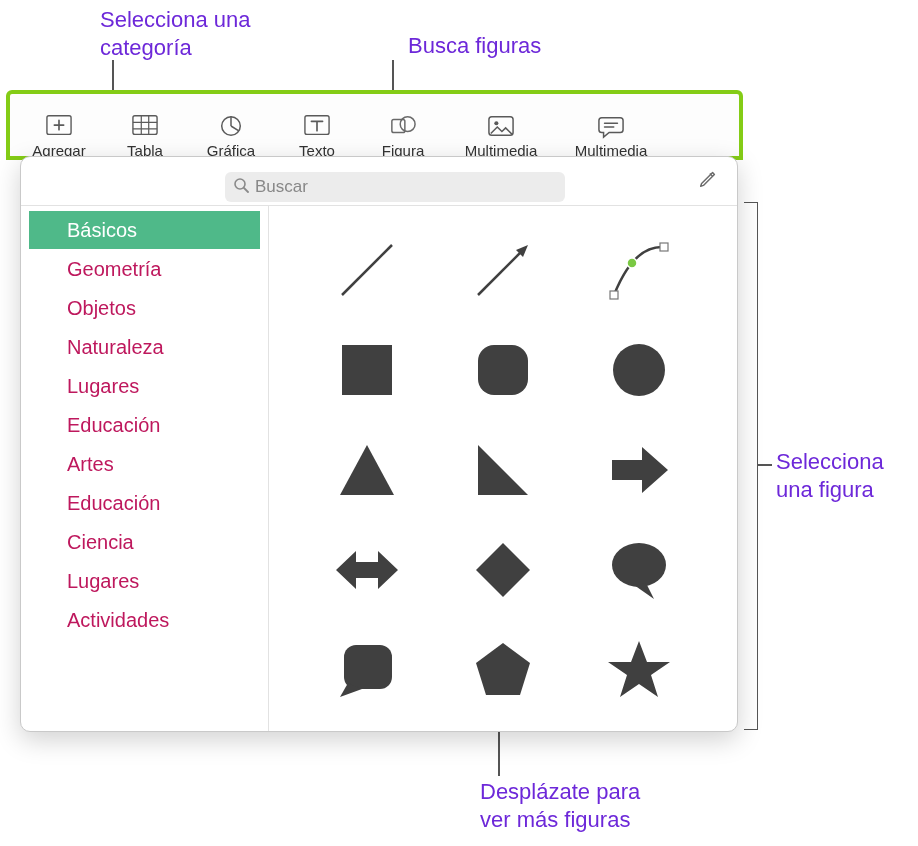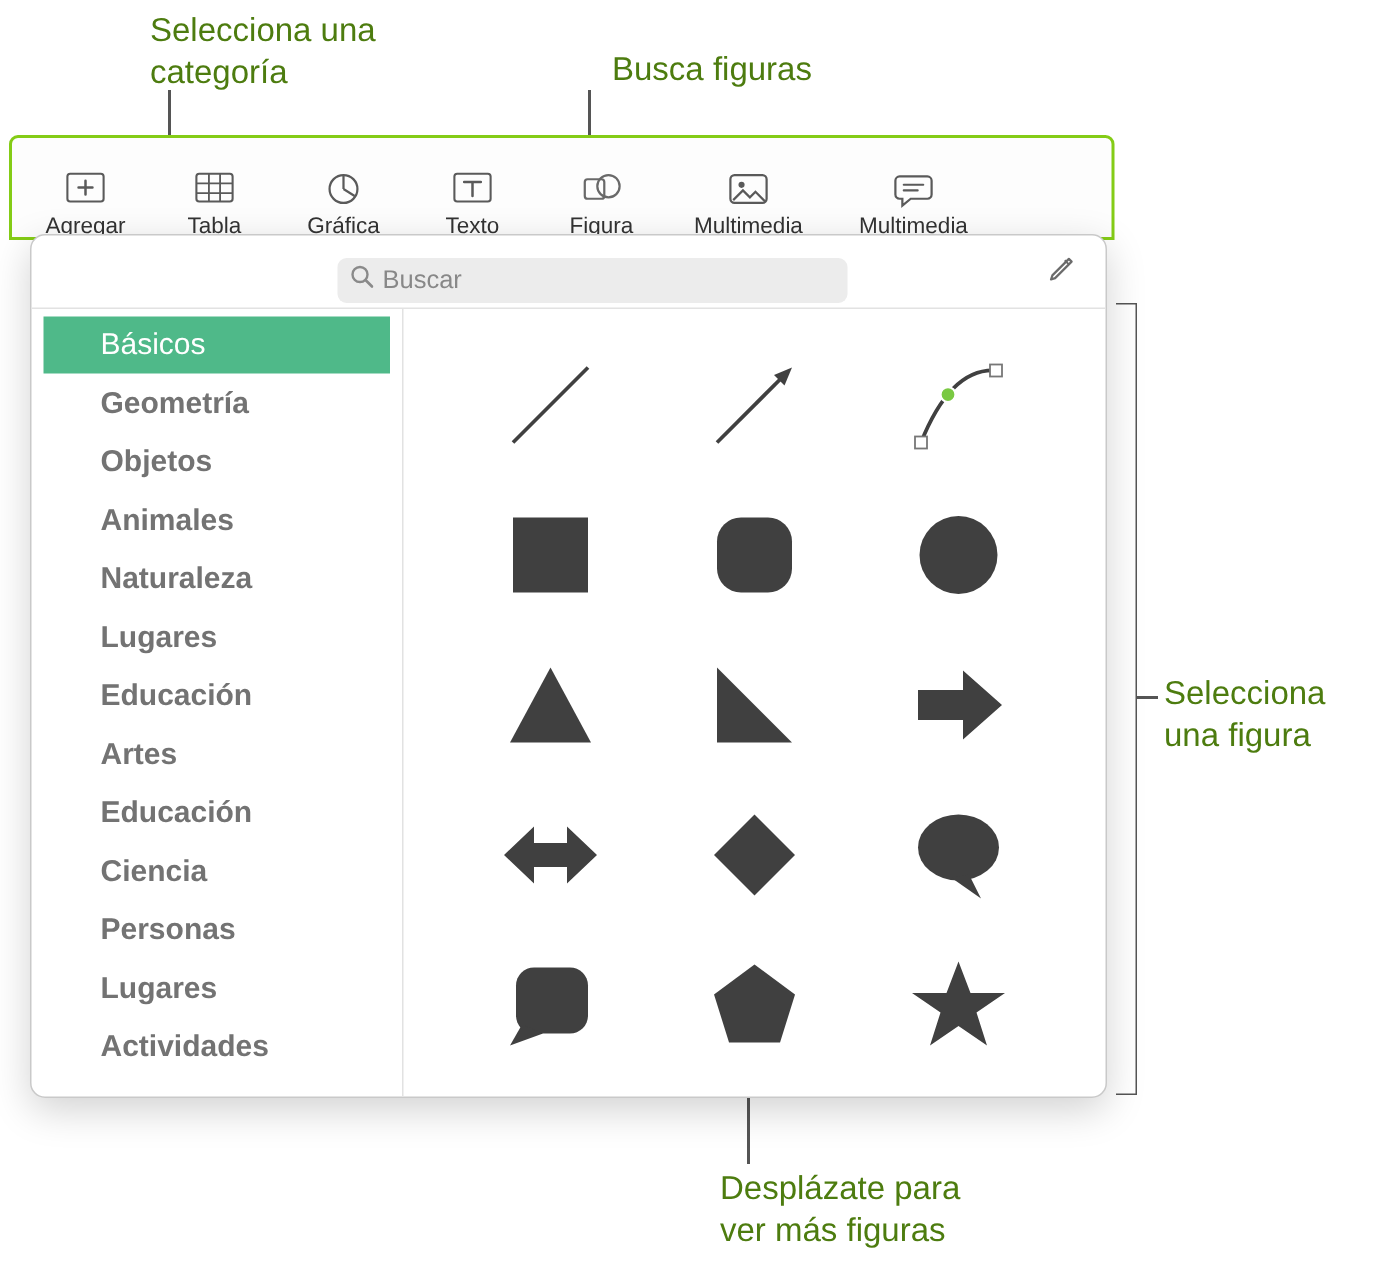--- a/index.html
+++ b/index.html
@@ -9,37 +9,37 @@
     width: 918px;
     height: 846px;
     position: relative;
     overflow: hidden;
   }
 
   
   .callout {
     position: absolute;
     font-size: 22px;
-    color: #4d7c0f;
+    color: #6d28d9;
     line-height: 1.25;
     font-weight: 400;
   }
   .callout-line {
     position: absolute;
     background: #555;
   }
 
   
   .toolbar {
     position: absolute;
     top: 90px;
     left: 6px;
     right: 175px;
     height: 70px;
-    border: 2px solid #84cc16;
+    border: 4px solid #84cc16;
     border-radius: 6px 6px 0 0;
     display: flex;
     align-items: center;
     padding: 20px 6px 0 6px;
     gap: 0;
     background: #fdfdfd;
   }
   .toolbar-item {
     display: flex;
     flex-direction: column;
@@ -130,24 +130,23 @@
     border-right: 1px solid #e2e2e2;
     overflow: hidden;
     padding-top: 4px;
   }
   .sidebar-item {
     height: 38px;
     display: flex;
     align-items: center;
     padding-left: 38px;
     font-size: 20px;
-    color: #737373;
+    color: #be185d;
     border-radius: 0;
     margin: 1px 8px;
-    font-weight: bold;
   }
   .sidebar-item.selected {
     background: #4fb989;
     color: #fff;
     border-radius: 0;
     font-weight: 500;
   }
 
   .shapes-grid {
     flex: 1;
@@ -294,42 +293,36 @@
       <div class="sidebar-item selected">
           <span>Básicos</span>
         </div>
       <div class="sidebar-item">
           <span>Geometría</span>
         </div>
       <div class="sidebar-item">
           <span>Objetos</span>
         </div>
       <div class="sidebar-item">
-          <span>Animales</span>
-        </div>
-      <div class="sidebar-item">
           <span>Naturaleza</span>
         </div>
       <div class="sidebar-item">
           <span>Lugares</span>
         </div>
       <div class="sidebar-item">
           <span>Educación</span>
         </div>
       <div class="sidebar-item">
           <span>Artes</span>
         </div>
       <div class="sidebar-item">
           <span>Educación</span>
         </div>
       <div class="sidebar-item">
           <span>Ciencia</span>
-        </div>
-      <div class="sidebar-item">
-          <span>Personas</span>
         </div>
       <div class="sidebar-item">
           <span>Lugares</span>
         </div>
       <div class="sidebar-item">
           <span>Actividades</span>
         </div>
     </div>
 
     <div class="shapes-grid">

